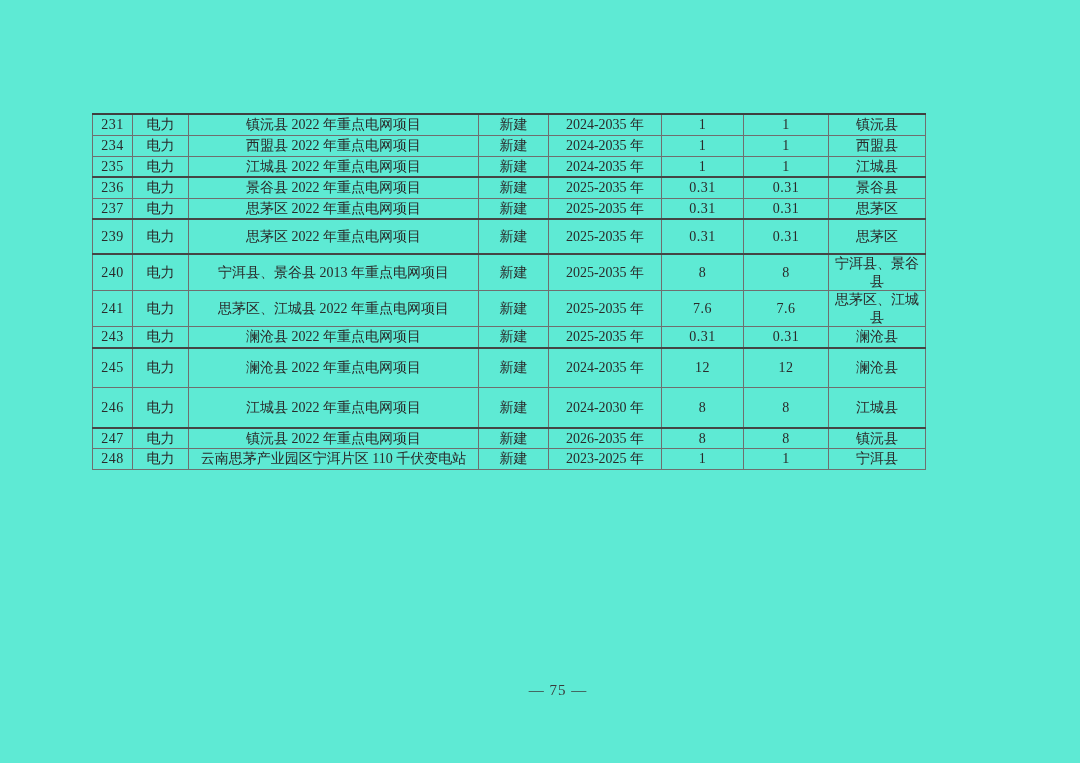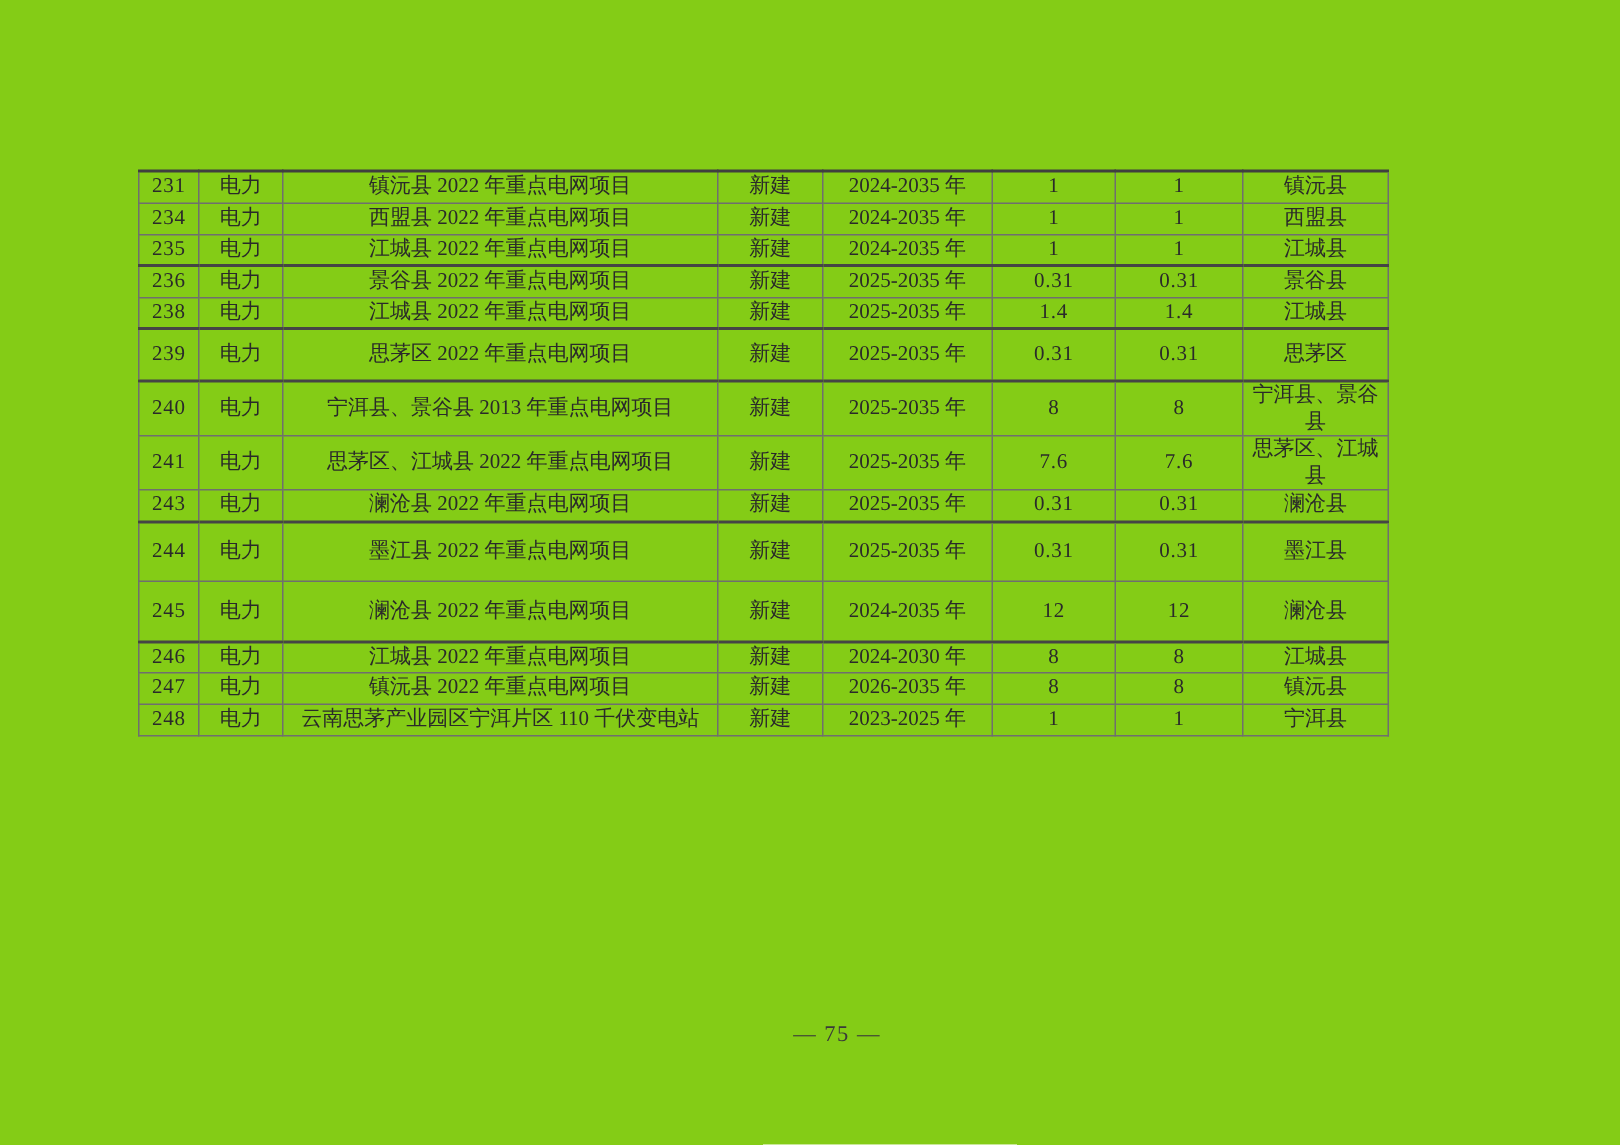--- a/index.html
+++ b/index.html
@@ -10,21 +10,21 @@
   body {
     width: 1080px;
     height: 763px;
     position: relative;
     font-family: "Liberation Serif", "DejaVu Serif", serif;
     color: #2a2a2a;
   }
   .page {
     position: absolute;
     inset: 0;
-    background: #84cc16;
+    background: #5eead4;
     overflow: hidden;
   }
   table.projects {
     position: absolute;
     left: 92px;
     top: 113px;
     width: 833px;
     border-collapse: collapse;
     table-layout: fixed;
     border: 1px solid #5c5c5c;
@@ -131,28 +131,28 @@
     <td class="cell-no">236</td>
     <td class="cell-sector">电力</td>
     <td class="cell-project">景谷县 2022 年重点电网项目</td>
     <td class="cell-type">新建</td>
     <td class="cell-period">2025-2035 年</td>
     <td class="cell-v1">0.31</td>
     <td class="cell-v2">0.31</td>
     <td class="cell-location">景谷县</td>
   </tr>
         <tr>
-    <td class="cell-no">238</td>
-    <td class="cell-sector">电力</td>
-    <td class="cell-project">江城县 2022 年重点电网项目</td>
-    <td class="cell-type">新建</td>
-    <td class="cell-period">2025-2035 年</td>
-    <td class="cell-v1">1.4</td>
-    <td class="cell-v2">1.4</td>
-    <td class="cell-location">江城县</td>
+    <td class="cell-no">237</td>
+    <td class="cell-sector">电力</td>
+    <td class="cell-project">思茅区 2022 年重点电网项目</td>
+    <td class="cell-type">新建</td>
+    <td class="cell-period">2025-2035 年</td>
+    <td class="cell-v1">0.31</td>
+    <td class="cell-v2">0.31</td>
+    <td class="cell-location">思茅区</td>
   </tr>
         <tr>
     <td class="cell-no">239</td>
     <td class="cell-sector">电力</td>
     <td class="cell-project">思茅区 2022 年重点电网项目</td>
     <td class="cell-type">新建</td>
     <td class="cell-period">2025-2035 年</td>
     <td class="cell-v1">0.31</td>
     <td class="cell-v2">0.31</td>
     <td class="cell-location">思茅区</td>
@@ -179,30 +179,20 @@
   </tr>
         <tr>
     <td class="cell-no">243</td>
     <td class="cell-sector">电力</td>
     <td class="cell-project">澜沧县 2022 年重点电网项目</td>
     <td class="cell-type">新建</td>
     <td class="cell-period">2025-2035 年</td>
     <td class="cell-v1">0.31</td>
     <td class="cell-v2">0.31</td>
     <td class="cell-location">澜沧县</td>
-  </tr>
-        <tr>
-    <td class="cell-no">244</td>
-    <td class="cell-sector">电力</td>
-    <td class="cell-project">墨江县 2022 年重点电网项目</td>
-    <td class="cell-type">新建</td>
-    <td class="cell-period">2025-2035 年</td>
-    <td class="cell-v1">0.31</td>
-    <td class="cell-v2">0.31</td>
-    <td class="cell-location">墨江县</td>
   </tr>
         <tr>
     <td class="cell-no">245</td>
     <td class="cell-sector">电力</td>
     <td class="cell-project">澜沧县 2022 年重点电网项目</td>
     <td class="cell-type">新建</td>
     <td class="cell-period">2024-2035 年</td>
     <td class="cell-v1">12</td>
     <td class="cell-v2">12</td>
     <td class="cell-location">澜沧县</td>

